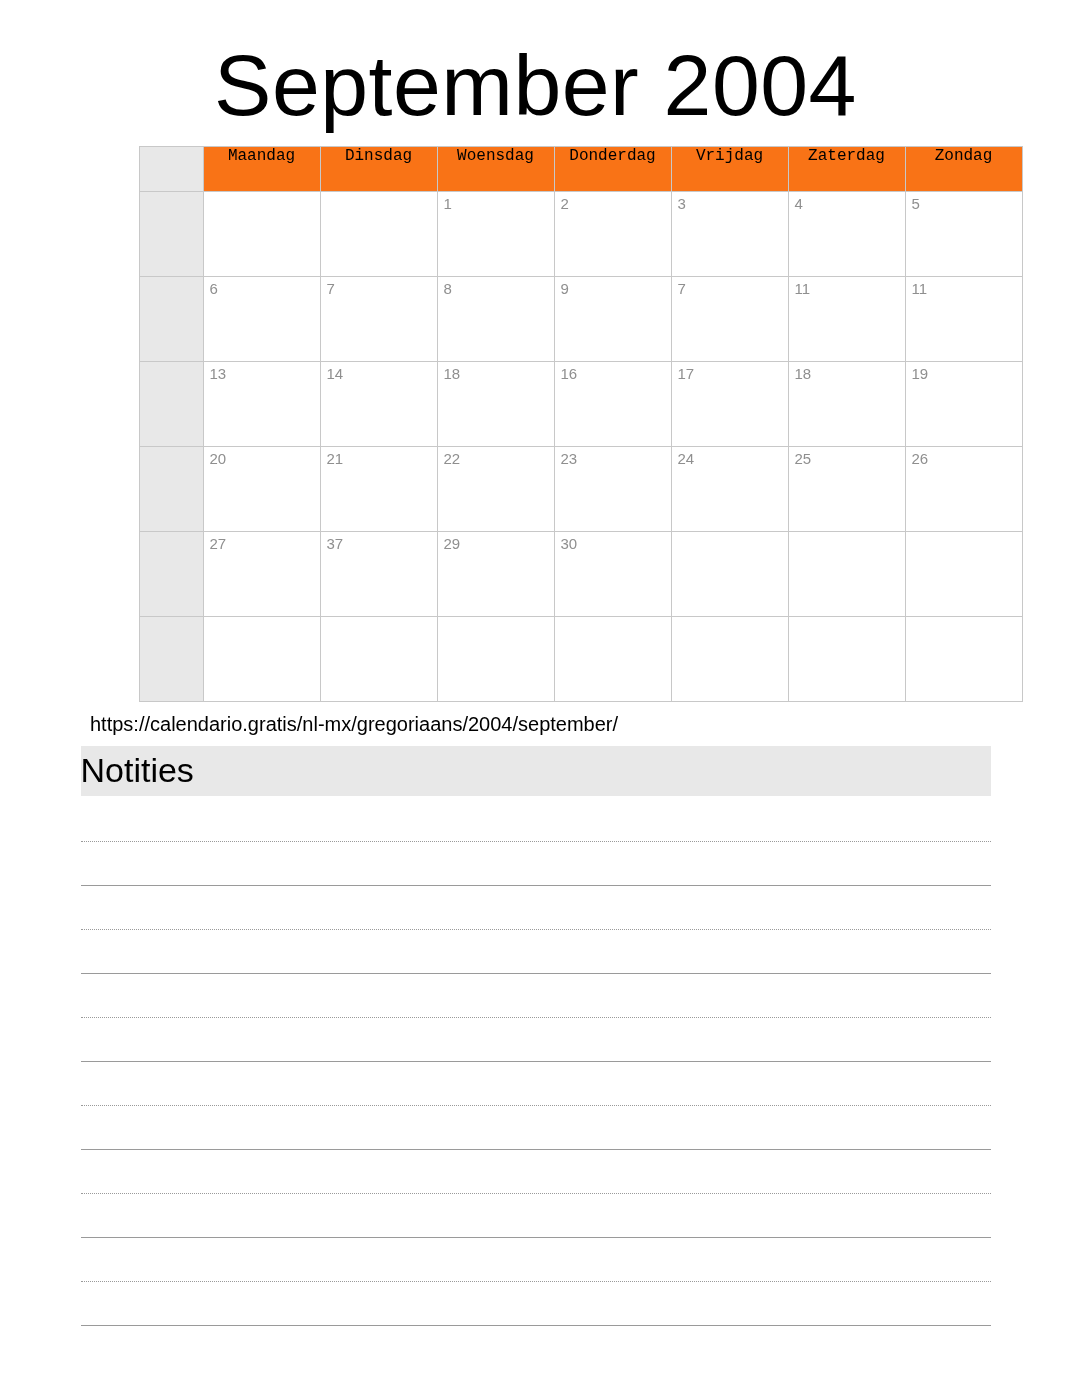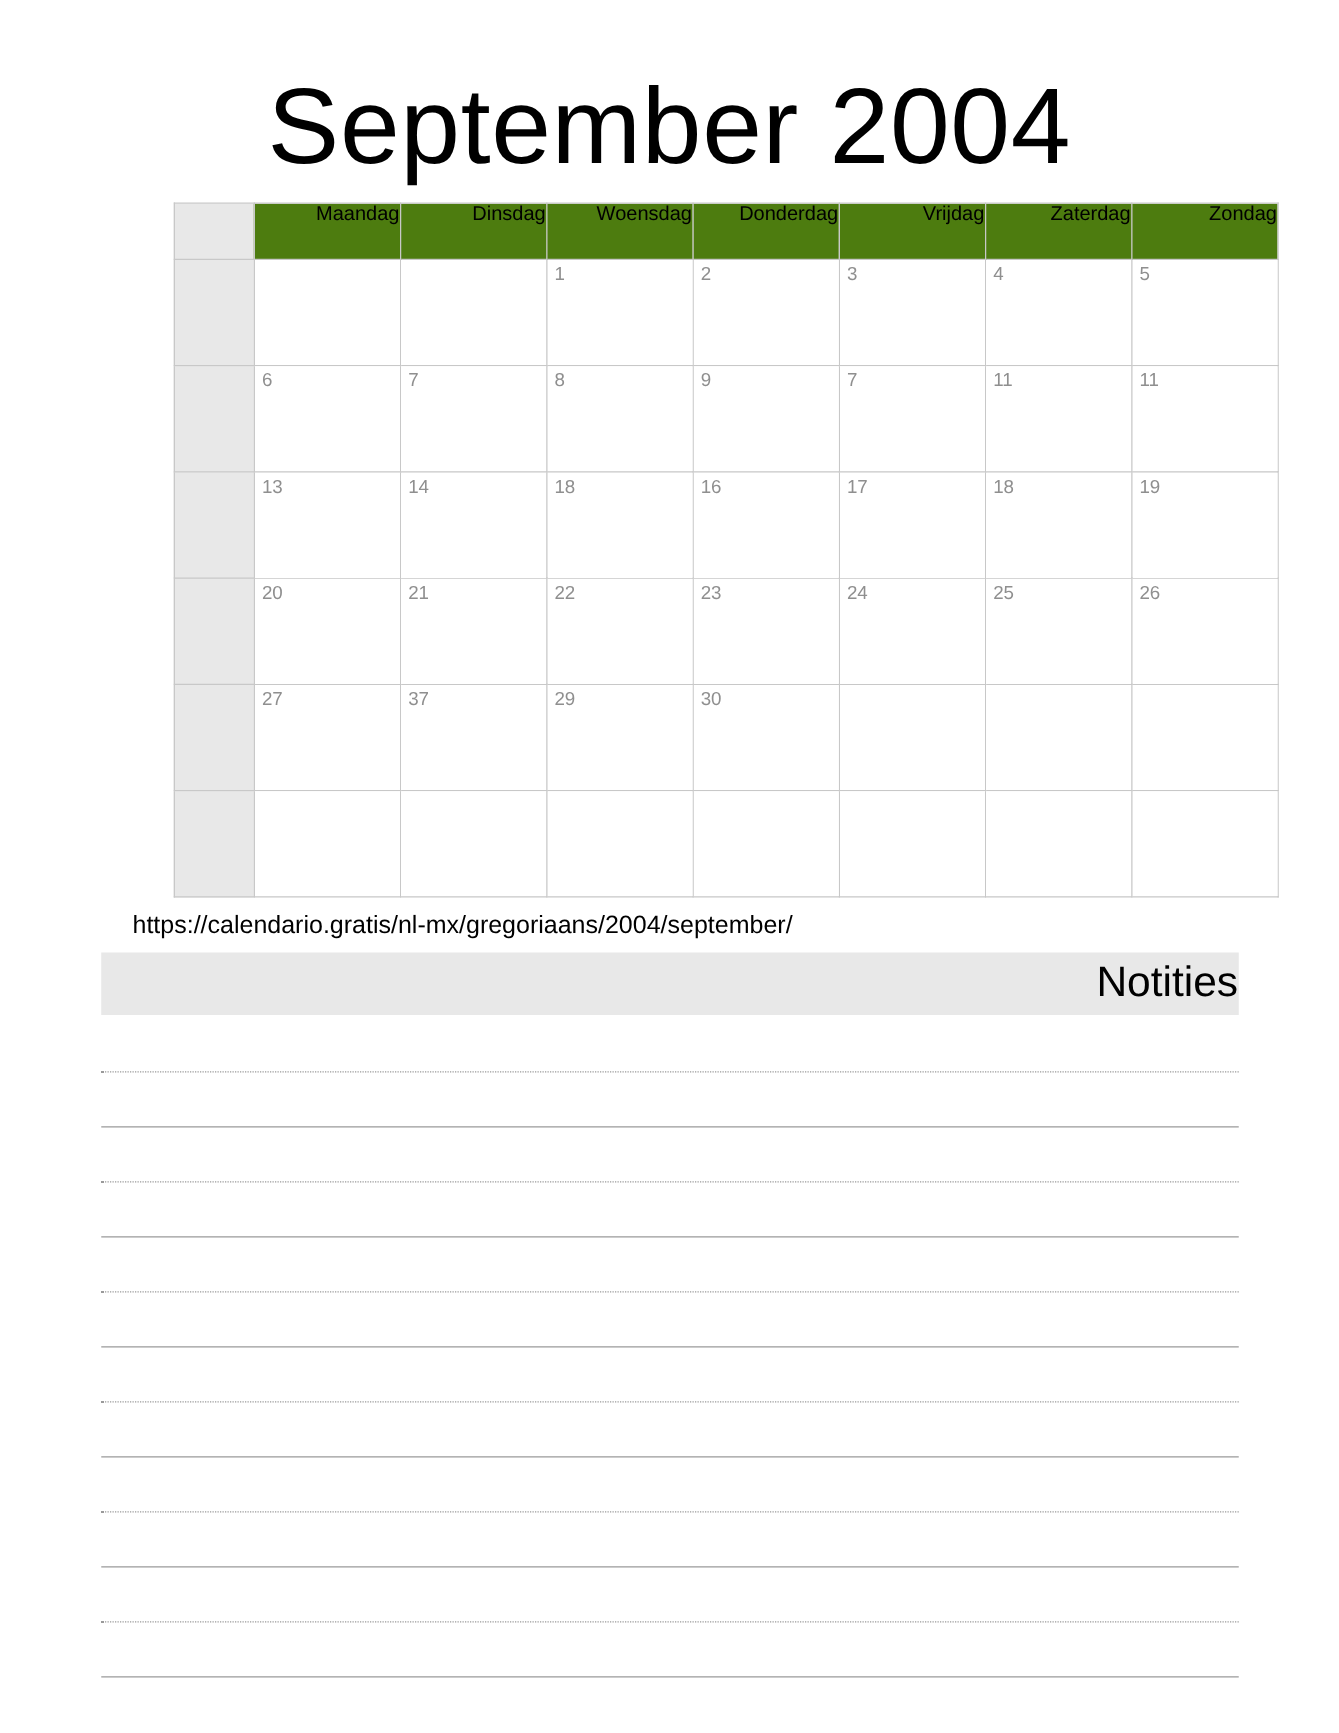--- a/index.html
+++ b/index.html
@@ -13,21 +13,21 @@
     font-family: "Liberation Sans", sans-serif;
     color: #000000;
     position: relative;
     overflow: hidden;
   }
 
   .page {
     width: 1071px;
     height: 1386px;
     box-sizing: border-box;
-    padding: 16px;
+    padding: 0;
     position: relative;
   }
 
   
   .title {
     text-align: center;
     font-size: 86px;
     font-weight: normal;
     letter-spacing: 0.5px;
     line-height: 1.0;
@@ -56,27 +56,28 @@
   table.calendar th, table.calendar td {
     border: 1px solid #c8c8c8;
     padding: 0;
     vertical-align: top;
   }
   .weeknum-cell {
     background: #e8e8e8;
     border-right: 1px solid #c8c8c8;
   }
   th.dayname {
-    background: #4d7c0f;
+    background: #f97316;
     height: 44px;
     font-size: 16px;
     font-weight: normal;
-    text-align: right;
+    text-align: center;
     vertical-align: middle;
     color: #000;
+    font-family: Liberation Mono, monospace;
   }
   td.daycell {
     height: 84px;
     background: #ffffff;
     position: relative;
   }
   td.daycell .num {
     font-size: 15px;
     color: #8f8f8f;
     padding: 4px 0 0 6px;
@@ -93,21 +94,21 @@
   }
 
   
   .notes-wrap {
     width: 910px;
     margin: 10px auto 0 auto;
     padding-left: 0;
   }
   .notes-header {
     background: #e8e8e8;
-    text-align: right;
+    text-align: left;
     font-size: 34px;
     line-height: 40px;
     padding: 4px 0 6px 0;
     color: #000;
   }
   .notes-lines {
     margin-top: 2px;
   }
   .note-line {
     height: 43px;

